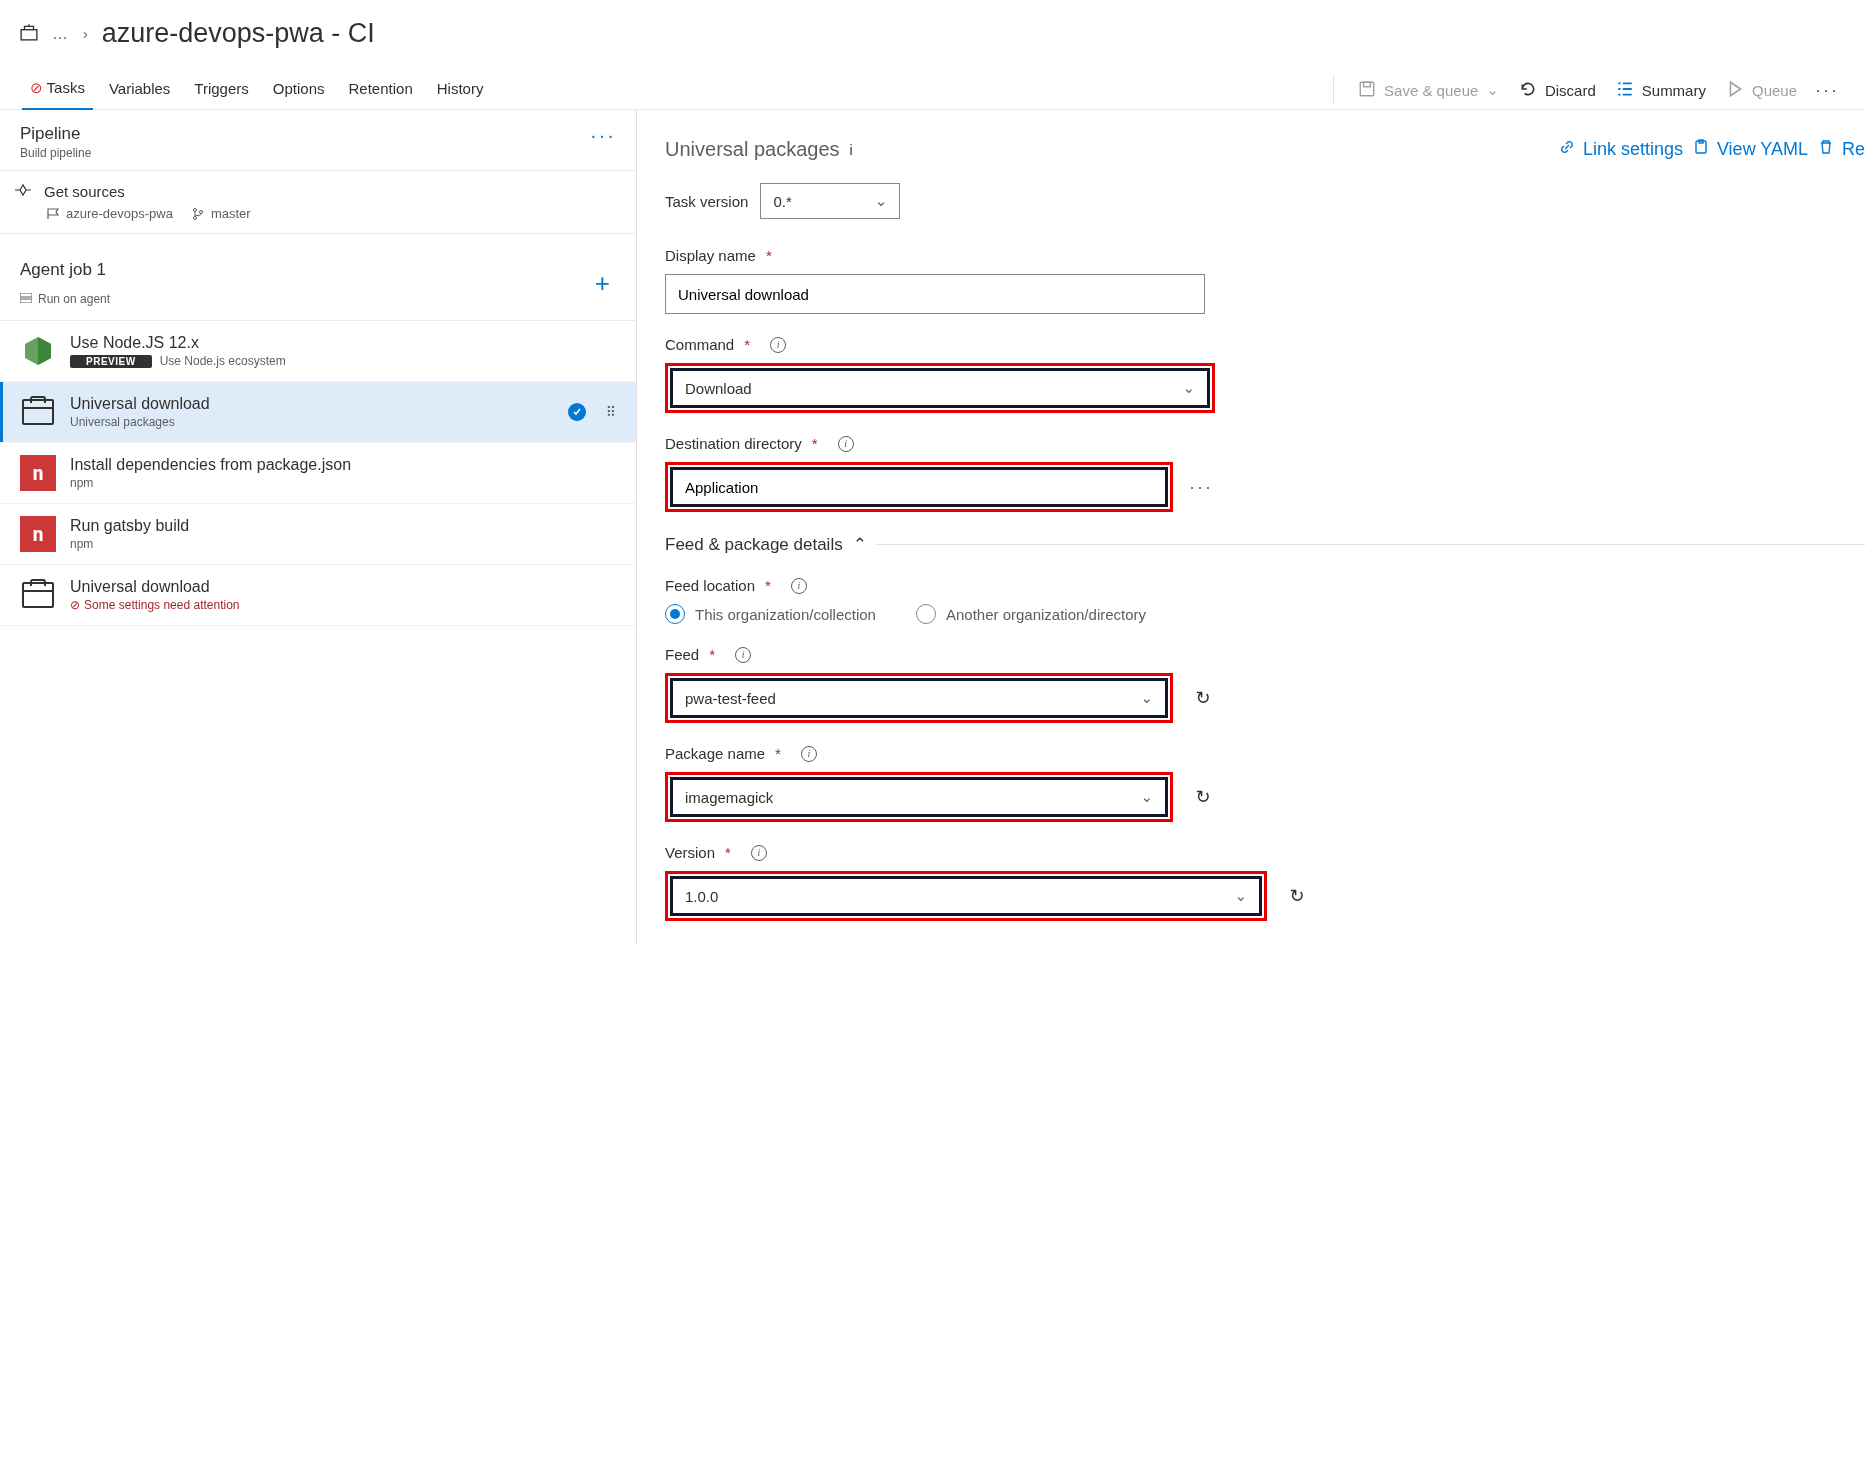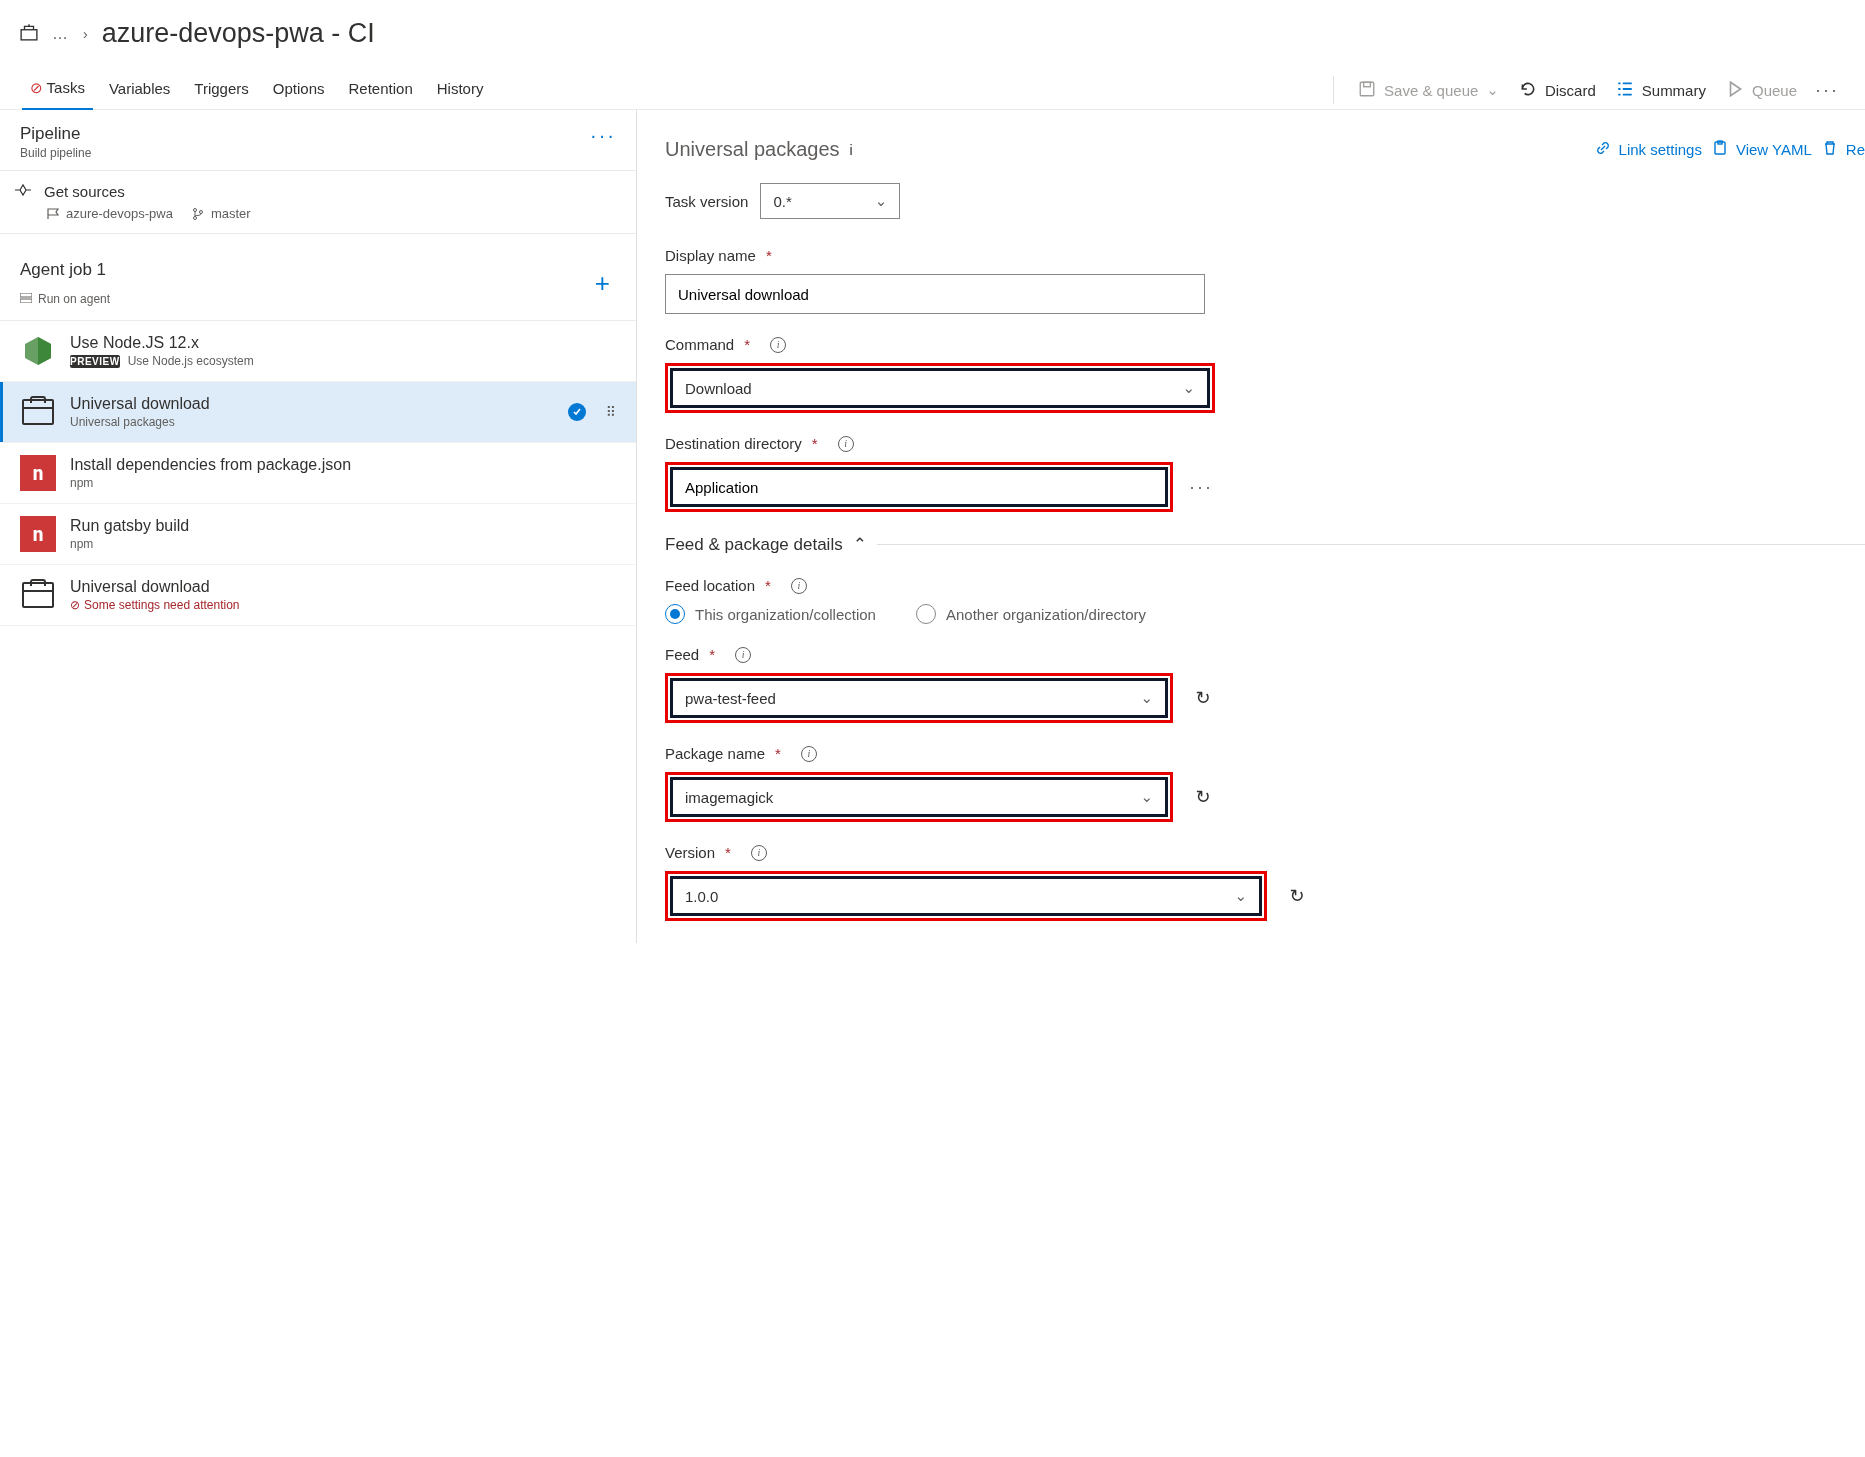--- a/index.html
+++ b/index.html
@@ -43,31 +43,31 @@
   .agent { display:flex; justify-content:space-between; align-items:center; padding:16px 20px 14px 20px; border-bottom:1px solid #edebe9; margin-top:10px; }
   .agent .t { font-size:17px; }
   .agent .s { font-size:12px; color:#605e5c; margin-top:12px; display:flex; gap:6px; align-items:center; }
   .agent .plus { color:#0078d4; font-size:26px; font-weight:200; cursor:pointer; padding:0 6px; }
 
   .task { display:flex; align-items:center; gap:14px; padding:12px 20px 12px 20px; border-bottom:1px solid #f3f2f1; cursor:pointer; position:relative; }
   .task .ticon { width:36px; height:36px; flex:0 0 36px; display:flex; align-items:center; justify-content:center; }
   .task .body .t { font-size:16px; }
   .task .body .s { font-size:12px; color:#605e5c; margin-top:2px; }
   .task .body .s.err { color:#a4262c; display:flex; align-items:center; gap:4px; }
-  .task .badge { background:#323130; color:#fff; font-size:10px; padding:1px 0; border-radius:2px; font-weight:600; letter-spacing:.5px; margin-right:8px; display:inline-block; }
+  .task .badge { background:#323130; color:#fff; font-size:10px; padding:1px 16px; border-radius:2px; font-weight:600; letter-spacing:.5px; margin-right:8px; display:inline-block; }
   .task.selected { background:#deecf9; }
   .task.selected::before { content:""; position:absolute; left:0; top:0; bottom:0; width:3px; background:#0078d4; }
   .task .check { margin-left:auto; width:18px; height:18px; border-radius:50%; background:#0078d4; display:flex; align-items:center; justify-content:center; }
   .task .grip { color:#605e5c; margin-left:6px; font-size:14px; line-height:8px; }
 
   
   .rhead { display:flex; align-items:center; gap:10px; margin-bottom:22px; flex-wrap:wrap; }
   .rhead .title { font-size:20px; color:#605e5c; }
   .rhead .spacer { flex:1; }
-  .rhead .link { color:#0078d4; display:flex; align-items:center; gap:8px; cursor:pointer; font-size:15px; }
+  .rhead .link { color:#0078d4; display:flex; align-items:center; gap:8px; cursor:pointer; font-size:18px; }
 
   .field { margin-bottom:22px; }
   .field .label { font-size:15px; margin-bottom:10px; display:flex; align-items:center; gap:10px; }
   .field .req { color:#a4262c; }
   .field .info-icon { width:16px; height:16px; border:1px solid #605e5c; border-radius:50%; display:inline-flex; align-items:center; justify-content:center; font-size:10px; font-style:italic; font-family:serif; color:#605e5c; margin-left:10px; }
 
   .input, .select { display:flex; align-items:center; justify-content:space-between; border:1px solid #8a8886; background:#fff; padding:8px 12px; font-size:15px; height:40px; width:540px; max-width:100%; }
   .select .chev { color:#605e5c; }
   .hl { border:3px solid #e60000; padding:2px; display:inline-block; }
   .hl .input, .hl .select { border:3px solid #0f172a; }

